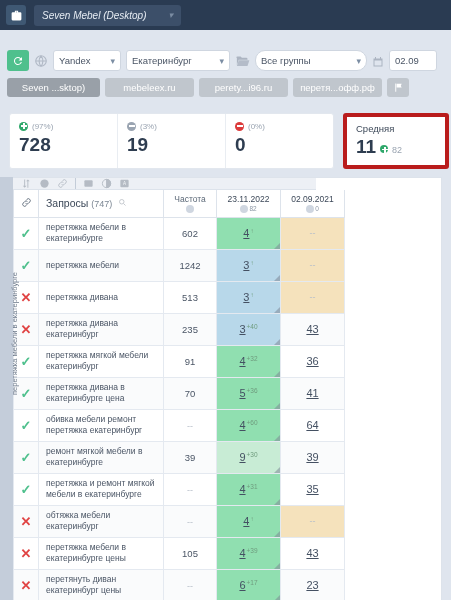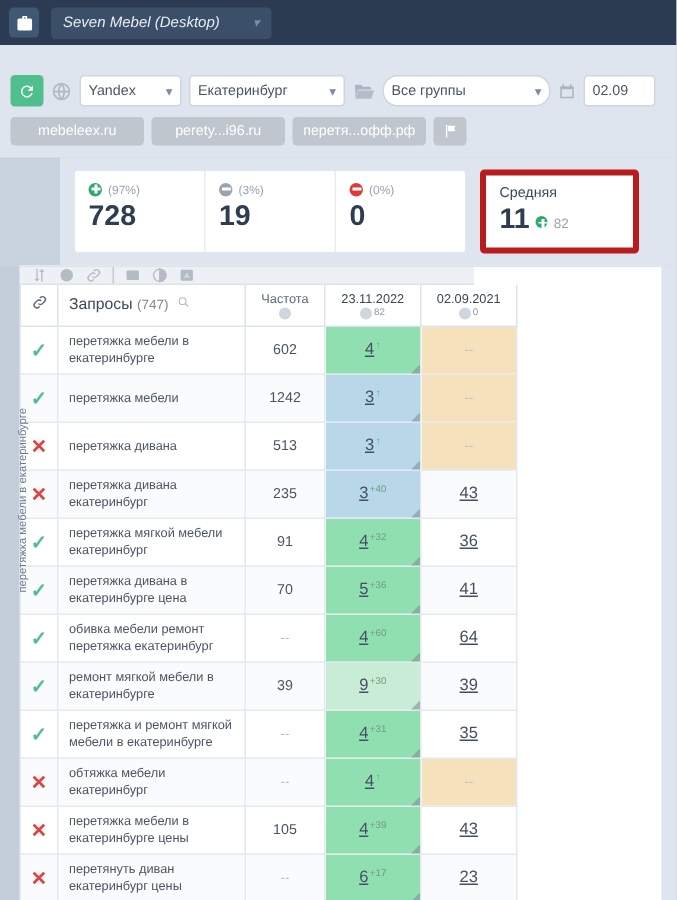--- a/index.html
+++ b/index.html
@@ -56,21 +56,21 @@
     align-items: center; justify-content: center; padding: 0 6px;
   }
   .site-tab.active { background: #99a0a8; }
   .t1 { width: 93px; } .t2 { width: 89px; } .t3 { width: 89px; } .t4 { width: 89px; }
   .flag-btn {
     width: 22px; height: 19px; background: #c0c6cd; border-radius: 3px;
     display: flex; align-items: center; justify-content: center;
   }
   .flag-btn svg { width: 11px; height: 11px; }
   
-  .stats-wrap { background: #dfe5ee; padding: 8px 25px 8px 9px; display: flex; margin-left: 40px; }
+  .stats-wrap { background: #dfe5ee; padding: 8px 2px 8px 9px; display: flex; }
   .cards {
     display: flex; background: #fff; border: 1px solid #e2e7ee;
     border-radius: 3px; flex: 1;
   }
   .card {
     flex: 1; padding: 6px 9px 7px 9px; border-right: 1px solid #e9edf2;
   }
   .card:nth-child(3) { border-right: none; }
   .card-sep { width: 9px; background: #dfe5ee; }
   .card-avg {
@@ -206,20 +206,23 @@
           <path d="M3 5h18v16H3V5zm2 4v10h14V9H5z"></path>
           <rect x="6" y="2" width="2" height="4"></rect>
           <rect x="16" y="2" width="2" height="4"></rect>
         </svg>
     </span>
     <div class="select sel-date">
       <span>02.09</span>
     </div>
   </div>
   <div class="tabs-row">
+    <div class="site-tab t1 active">
+      <span>Seven ...sktop)</span>
+    </div>
     <div class="site-tab t2">
       <span>mebeleex.ru</span>
     </div>
     <div class="site-tab t3">
       <span>perety...i96.ru</span>
     </div>
     <div class="site-tab t4">
       <span>перетя...офф.рф</span>
     </div>
     <div class="flag-btn">

